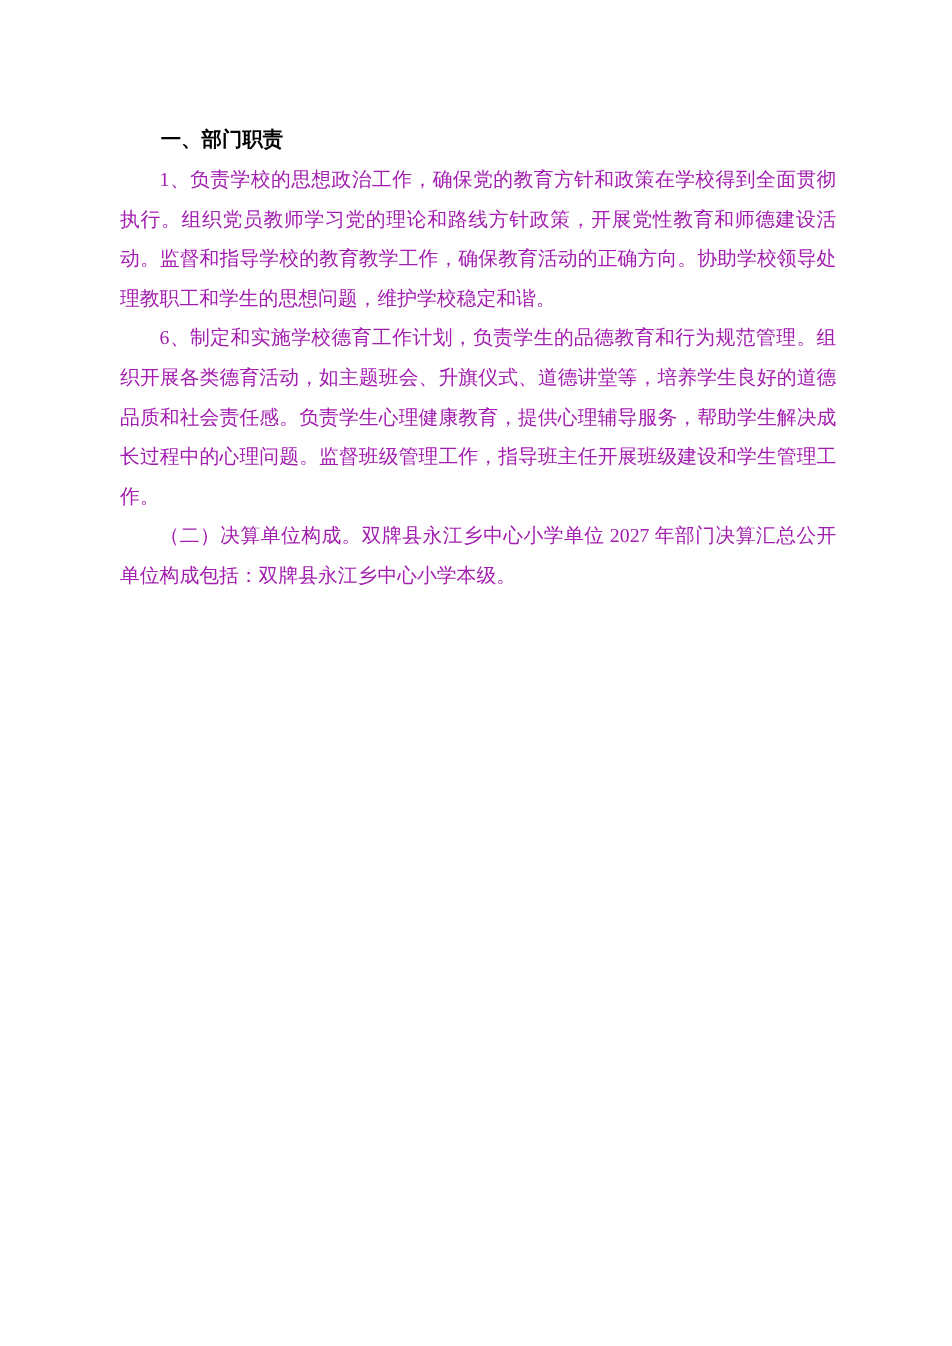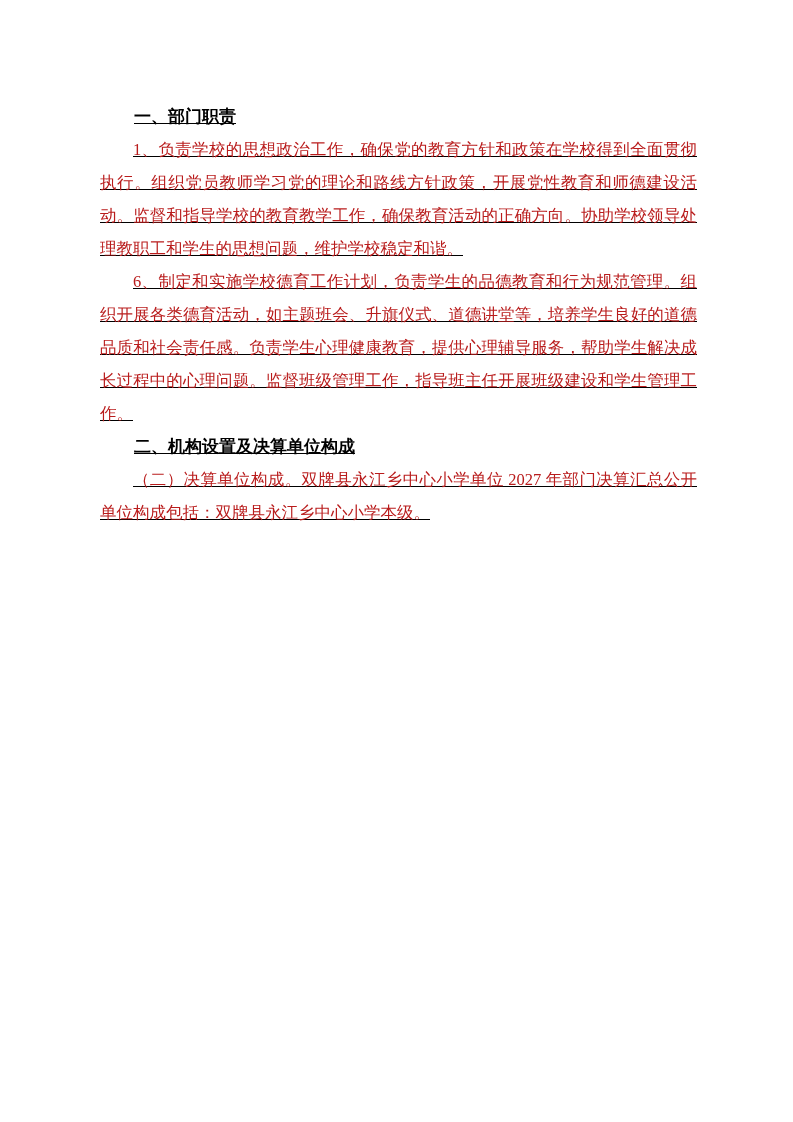--- a/index.html
+++ b/index.html
@@ -13,52 +13,50 @@
     height: 1122px;
     margin: 0 auto;
     background: #ffffff;
     box-sizing: border-box;
     padding: 100px 96px 0 100px;
     font-family: "Liberation Serif", "DejaVu Serif", serif;
     font-size: 16.5px;
     line-height: 33px;
     color: #000000;
     overflow: hidden;
-    text-decoration: underline;
   }
   .section-heading {
     margin: 0;
     padding: 0;
     font-family: "Liberation Sans", "DejaVu Sans", sans-serif;
     font-weight: bold;
     font-size: 17px;
     line-height: 33px;
     text-indent: 2em;
     color: #000000;
   }
   .para {
     margin: 0;
     padding: 0;
     text-indent: 2em;
     text-align: justify;
     word-break: break-all;
-    color: #b91c1c;
+    color: #a21caf;
   }
 </style>
 </head>
 <body>
 
 <div class="page">
 
   <h2 class="section-heading">一、部门职责</h2>
 
   <p class="para">1、负责学校的思想政治工作，确保党的教育方针和政策在学校得到全面贯彻执行。组织党员教师学习党的理论和路线方针政策，开展党性教育和师德建设活动。监督和指导学校的教育教学工作，确保教育活动的正确方向。协助学校领导处理教职工和学生的思想问题，维护学校稳定和谐。</p>
 
   <p class="para">6、制定和实施学校德育工作计划，负责学生的品德教育和行为规范管理。组织开展各类德育活动，如主题班会、升旗仪式、道德讲堂等，培养学生良好的道德品质和社会责任感。负责学生心理健康教育，提供心理辅导服务，帮助学生解决成长过程中的心理问题。监督班级管理工作，指导班主任开展班级建设和学生管理工作。</p>
 
 
 
-  <h2 class="section-heading">二、机构设置及决算单位构成</h2>
 
 
   <p class="para">（二）决算单位构成。双牌县永江乡中心小学单位 2027 年部门决算汇总公开单位构成包括：双牌县永江乡中心小学本级。</p>
 
 </div>
 
 </body></html>

